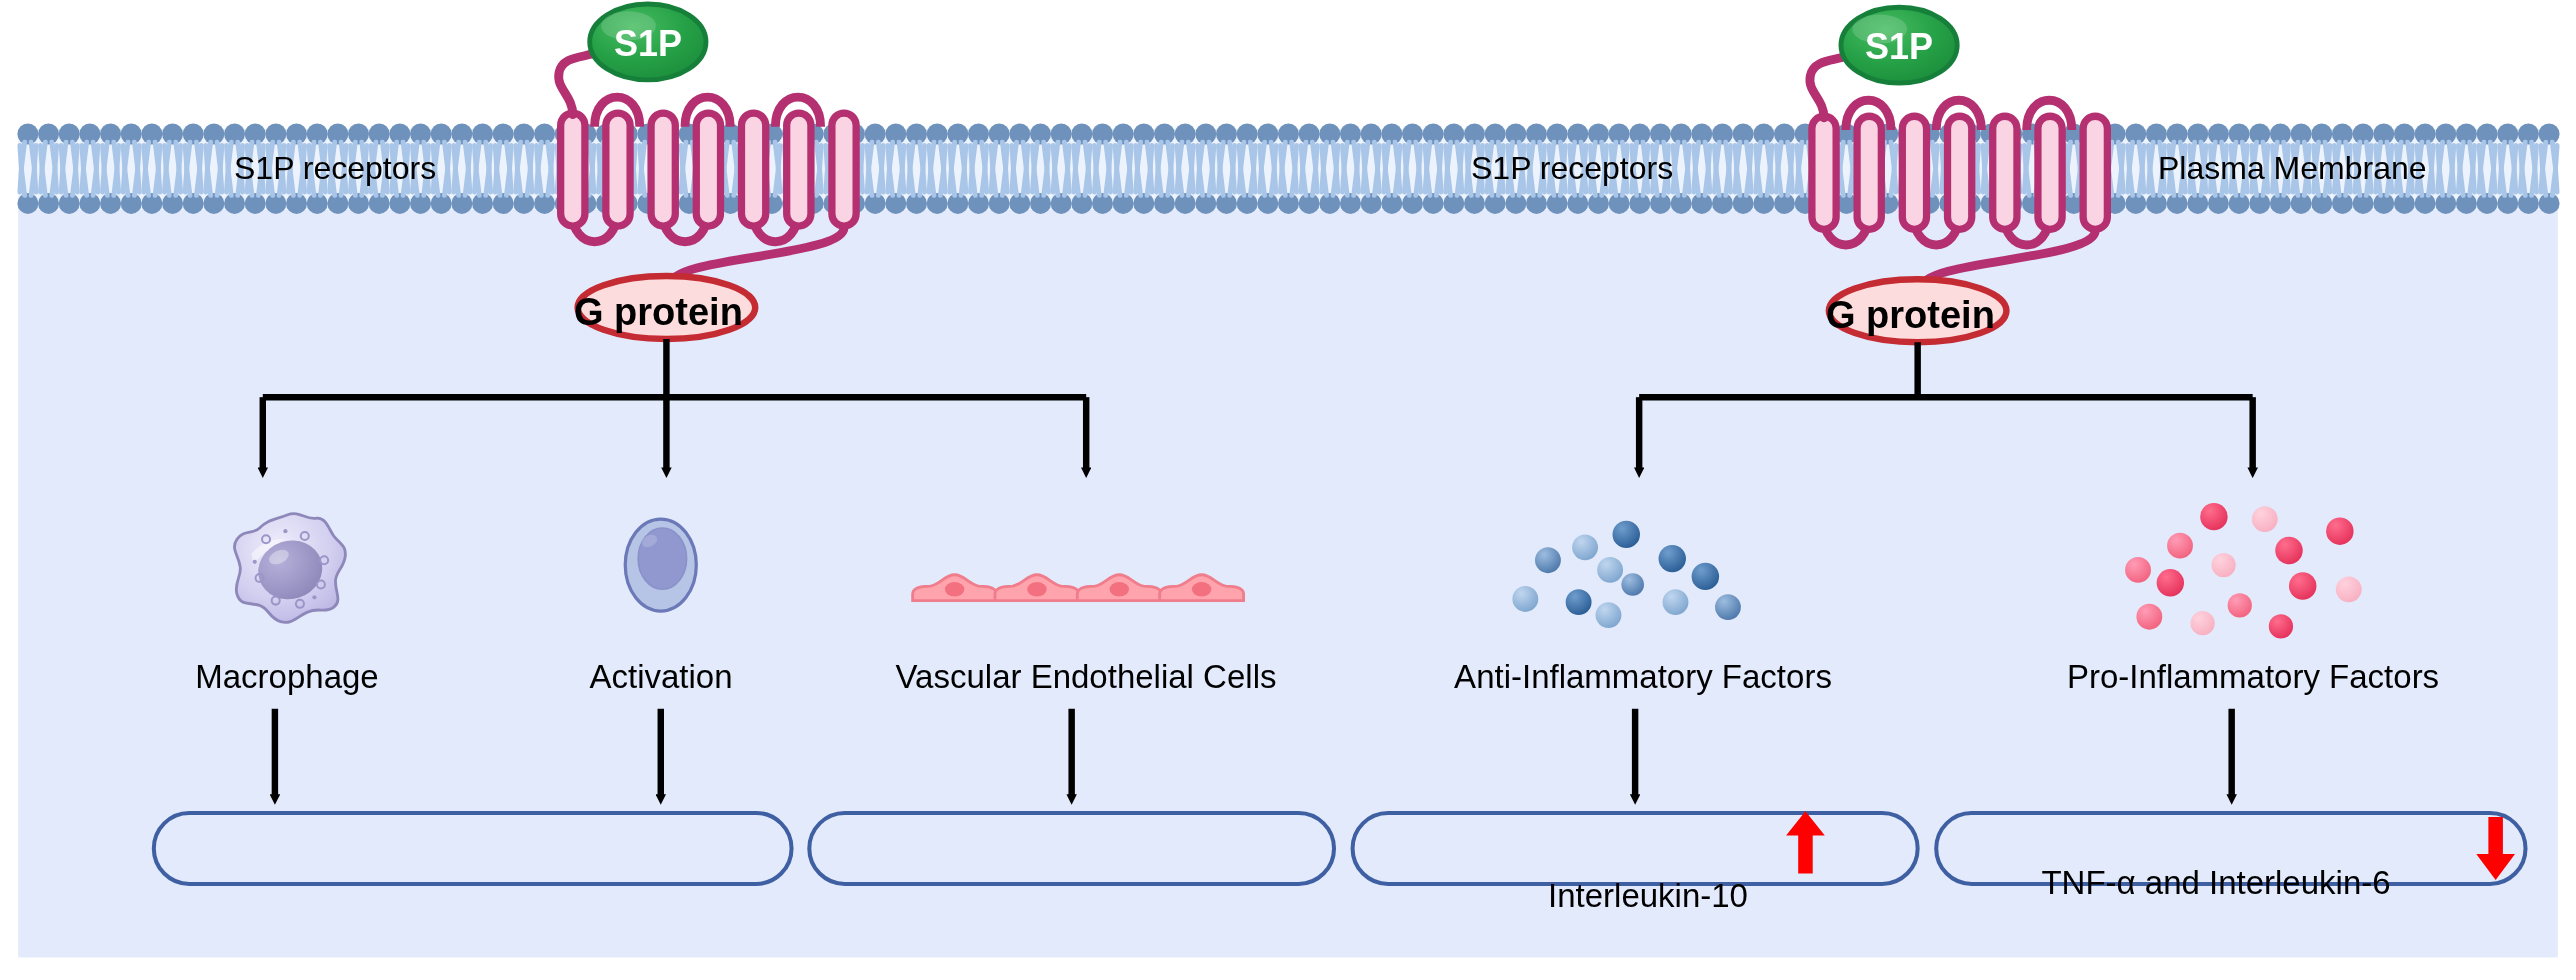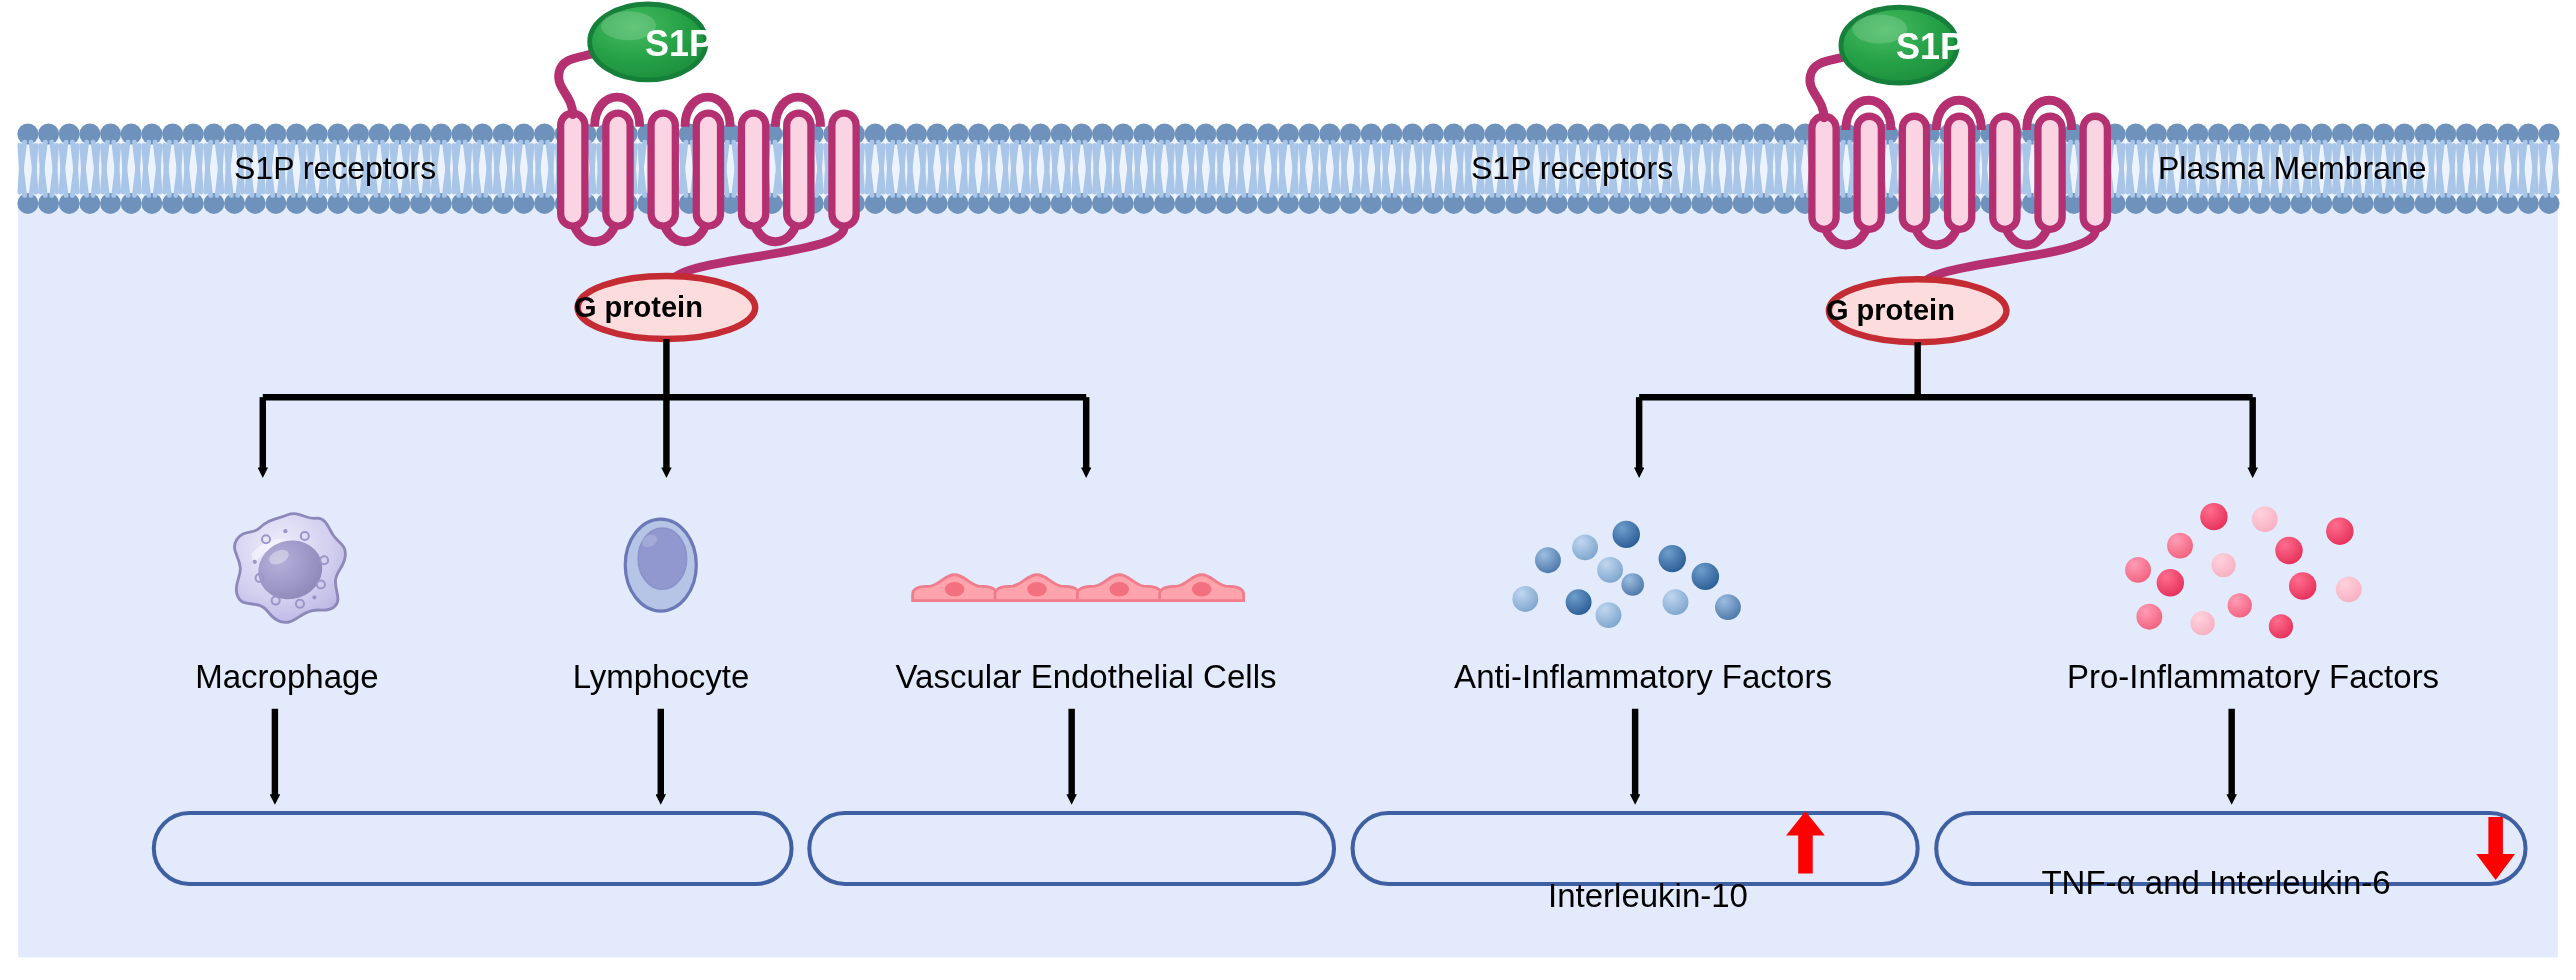--- a/index.html
+++ b/index.html
@@ -38,28 +38,27 @@
   .cell-label {
     font-size: 33px;
     font-weight: 400;
     text-align: center;
   }
   .box-label {
     font-size: 33px;
     font-weight: 400;
   }
   .gprotein-label {
-    font-size: 29px;
+    font-size: 38px;
     font-weight: 700;
   }
   .s1p-label {
     font-size: 36px;
     font-weight: 700;
     color: #ffffff;
-    margin-left: 31px;
   }
 </style>
 </head>
 <body>
 
 <div id="stage">
 
   <svg width="2576" height="980" viewBox="0 0 3190 1214">
     <defs>
 
@@ -564,21 +563,21 @@
 
   <div class="txt membrane-label" style="left:2158px; top:150px;">Plasma Membrane</div>
 
   <div class="txt s1p-label" style="left:614px; top:22.6px;">S1P</div>
   <div class="txt s1p-label" style="left:1865px; top:26px;">S1P</div>
 
   <div class="txt gprotein-label" style="left:574px; top:291px;">G protein</div>
   <div class="txt gprotein-label" style="left:1826px; top:294px;">G protein</div>
 
   <div class="txt cell-label" style="left:287px; top:658px; transform:translateX(-50%);">Macrophage</div>
-  <div class="txt cell-label" style="left:661px; top:658px; transform:translateX(-50%);">Lymphocyte</div>
+  <div class="txt cell-label" style="left:661px; top:658px; transform:translateX(-50%);">Activation</div>
   <div class="txt cell-label" style="left:1086px; top:658px; transform:translateX(-50%);">Vascular Endothelial Cells</div>
   <div class="txt cell-label" style="left:1643px; top:658px; transform:translateX(-50%);">Anti-Inflammatory Factors</div>
   <div class="txt cell-label" style="left:2253px; top:658px; transform:translateX(-50%);">Pro-Inflammatory Factors</div>
 
   <div class="txt box-label" style="left:1619px; top:877px; transform:translateX(-50%);margin-left:29px;">Interleukin-10</div>
   <div class="txt box-label" style="left:2216px; top:832px; transform:translateX(-50%);margin-top:32px;">TNF-α and Interleukin-6</div>
 
 </div>
 
 

